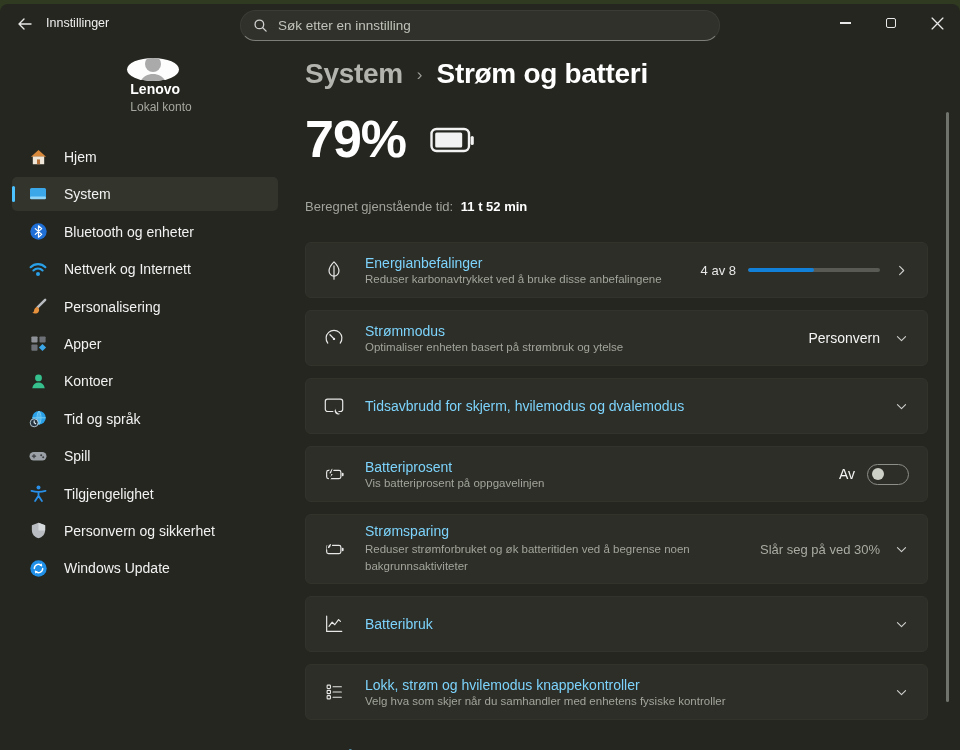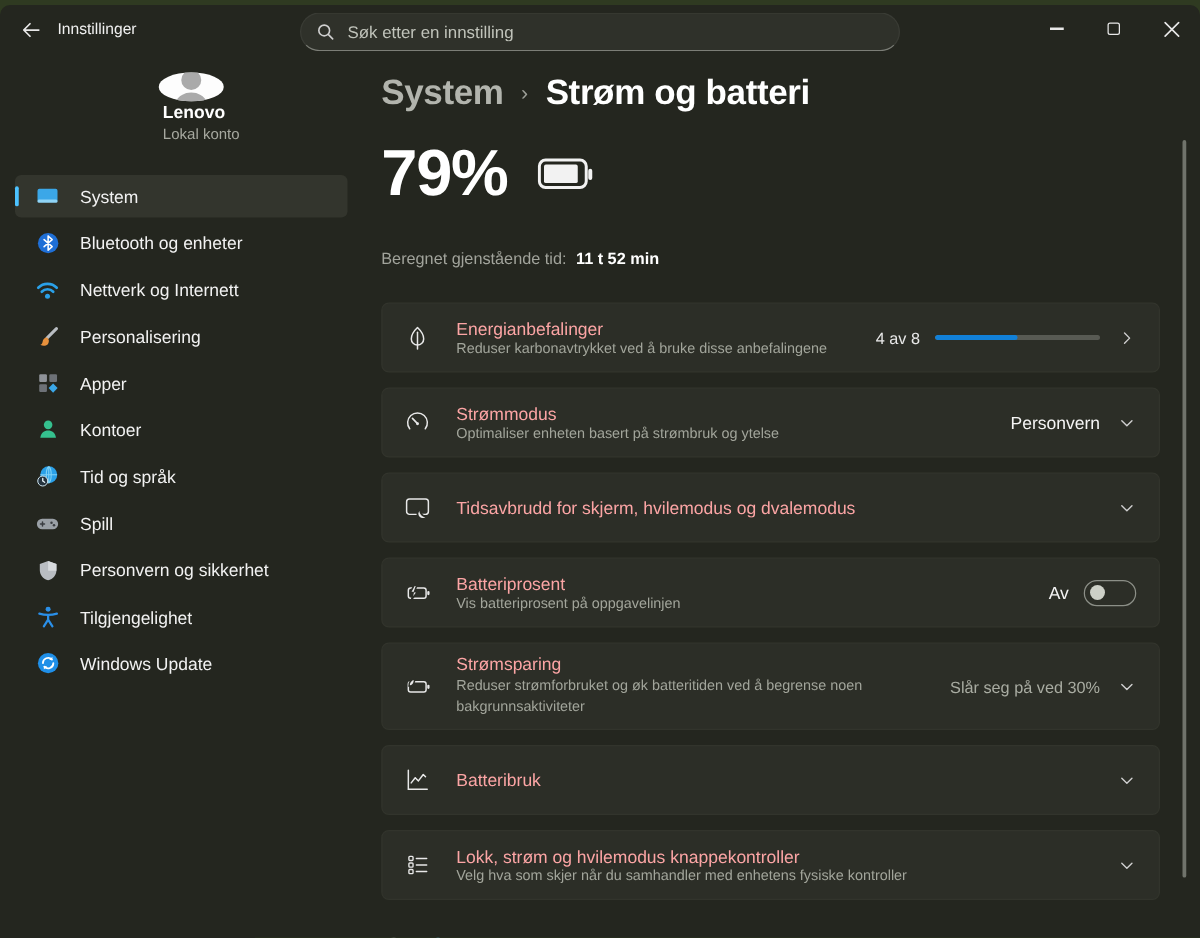--- a/index.html
+++ b/index.html
@@ -73,21 +73,21 @@
   .rem-value { color:#ffffff; font-weight:bold; margin-left:4px; }
   
   .cards { margin-top:25px; padding-left:15px; display:flex; flex-direction:column; gap:12px; }
   .card {
     background:#2c2e27; border:1px solid #32342c; border-radius:6px;
     height:56px; display:flex; align-items:center; padding:0 18px 0 15px;
   }
   .card.tall { height:70px; }
   .card-icon { width:26px; flex:0 0 26px; display:flex; align-items:center; justify-content:center; }
   .card-text { flex:1; min-width:0; margin-left:18px; overflow:hidden; }
-  .card-title { font-size:14px; color:#fca5a5; white-space:nowrap; }
+  .card-title { font-size:14px; color:#7dd3fc; white-space:nowrap; }
   .card-sub { font-size:11.5px; color:#a2a59b; margin-top:2px; white-space:nowrap; }
   .card.tall .card-sub { white-space:normal; max-width:430px; line-height:1.45; }
   .card-right { display:flex; align-items:center; flex-shrink:0; }
   .val-light { font-size:13px; color:#e8e8e8; white-space:nowrap; }
   .val-white { font-size:14px; color:#f5f5f5; white-space:nowrap; }
   .val-gray { font-size:13px; color:#a9aca2; white-space:nowrap; }
   .progress-track {
     width:132px; height:4px; background:#585a53; border-radius:2px;
     margin-left:12px; overflow:hidden;
   }
@@ -154,20 +154,30 @@
           <path d="M11 44c1.5-9 7.5-14 15-14s13.5 5 15 14z" fill="#aaaaaa"></path>
         </svg>
       </div>
       <div class="acc-text">
         <div class="acc-name">Lenovo</div>
         <div class="acc-type">Lokal konto</div>
       </div>
     </div>
 
     <div class="nav">
+      <div class="nav-item">
+        <span class="nav-icon">
+          <svg width="19" height="19" viewBox="0 0 20 20">
+              <path d="M10 2 18 9.2 H2 Z" fill="#d8893c"></path>
+              <path d="M4 9 h12 v8 H4 Z" fill="#efe7da"></path>
+              <rect x="8.4" y="12" width="3.2" height="5" fill="#b5703a"></rect>
+            </svg>
+        </span>
+        <span class="nav-label">Hjem</span>
+      </div>
       <div class="nav-item selected">
         <span class="nav-icon">
           <svg width="20" height="20" viewBox="0 0 20 20">
               <rect x="2" y="4" width="16" height="10.5" rx="1.5" fill="#3ba7e8"></rect>
               <rect x="2" y="12.6" width="16" height="2.6" rx="1.2" fill="#8fd4f6"></rect>
             </svg>
         </span>
         <span class="nav-label">System</span>
       </div>
       <div class="nav-item">
@@ -236,34 +246,34 @@
               <path d="M6 8.6v3.2 M4.4 10.2h3.2" stroke="#3a3d41" stroke-width="1.2" stroke-linecap="round"></path>
               <circle cx="13.2" cy="9.2" r="1" fill="#3a3d41"></circle>
               <circle cx="15.2" cy="11.2" r="1" fill="#3a3d41"></circle>
             </svg>
         </span>
         <span class="nav-label">Spill</span>
       </div>
       <div class="nav-item">
         <span class="nav-icon">
           <svg width="19" height="19" viewBox="0 0 20 20">
+              <circle cx="10" cy="3.6" r="2.1" fill="#2a8fe8"></circle>
+              <path d="M2.6 7.2c5 1.5 9.8 1.5 14.8 0 M10 9v3.4 M10 12.4 6.4 18 M10 12.4l3.6 5.6" stroke="#2a8fe8" stroke-width="1.9" fill="none" stroke-linecap="round" stroke-linejoin="round"></path>
+            </svg>
+        </span>
+        <span class="nav-label">Tilgjengelighet</span>
+      </div>
+      <div class="nav-item">
+        <span class="nav-icon">
+          <svg width="19" height="19" viewBox="0 0 20 20">
               <path d="M10 1.8 17 4.4v5c0 4.6-3 7.6-7 8.8-4-1.2-7-4.2-7-8.8v-5z" fill="#b9bdc2"></path>
               <path d="M10 1.8 17 4.4v5c0 .2 0 .4 0 .6H10z" fill="#d7dadd"></path>
             </svg>
         </span>
         <span class="nav-label">Personvern og sikkerhet</span>
-      </div>
-      <div class="nav-item">
-        <span class="nav-icon">
-          <svg width="19" height="19" viewBox="0 0 20 20">
-              <circle cx="10" cy="3.6" r="2.1" fill="#2a8fe8"></circle>
-              <path d="M2.6 7.2c5 1.5 9.8 1.5 14.8 0 M10 9v3.4 M10 12.4 6.4 18 M10 12.4l3.6 5.6" stroke="#2a8fe8" stroke-width="1.9" fill="none" stroke-linecap="round" stroke-linejoin="round"></path>
-            </svg>
-        </span>
-        <span class="nav-label">Tilgjengelighet</span>
       </div>
       <div class="nav-item">
         <span class="nav-icon">
           <svg width="19" height="19" viewBox="0 0 20 20">
               <circle cx="10" cy="10" r="8.6" fill="#1f8fe8"></circle>
               <path d="M5.6 10a4.4 4.4 0 0 1 7.6-3" stroke="#fff" stroke-width="1.5" fill="none" stroke-linecap="round"></path>
               <path d="M13.6 4.6v2.8h-2.8z" fill="#fff"></path>
               <path d="M14.4 10a4.4 4.4 0 0 1-7.6 3" stroke="#fff" stroke-width="1.5" fill="none" stroke-linecap="round"></path>
               <path d="M6.4 15.4v-2.8h2.8z" fill="#fff"></path>
             </svg>

